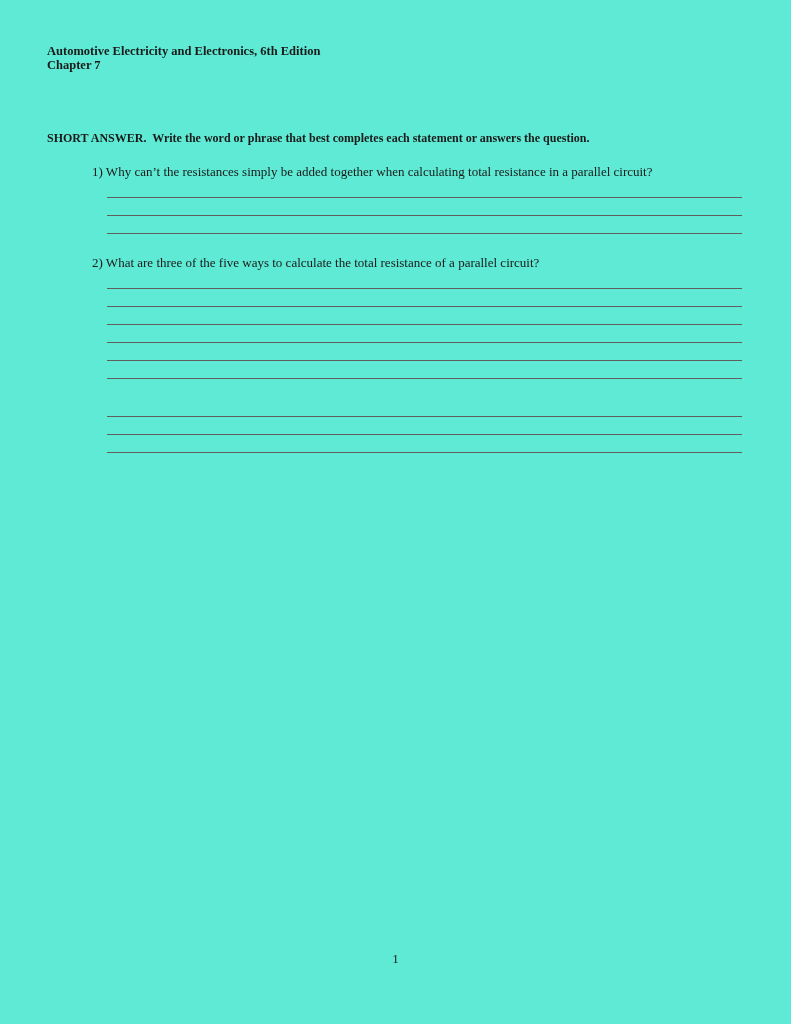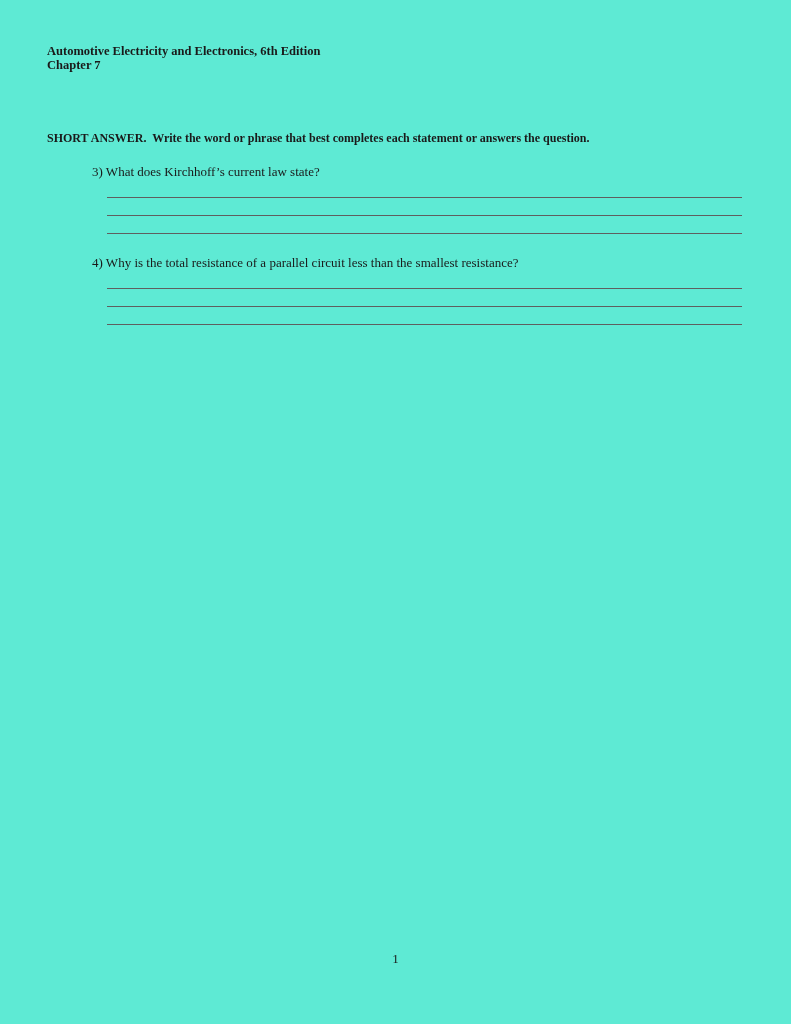--- a/index.html
+++ b/index.html
@@ -86,37 +86,47 @@
 
   <div class="header">
     <div>Automotive Electricity and Electronics, 6th Edition</div>
     <div>Chapter 7</div>
   </div>
 
 
   <div class="section-heading">SHORT ANSWER.  Write the word or phrase that best completes each statement or answers the question.</div>
 
   <div class="questions">
-
-
     <div class="question">
-      <p class="q-text"><span>3)</span> <span>What does Kirchhoff’s current law state?</span></p>
+      <p class="q-text"><span>1)</span> <span>Why can’t the resistances simply be added together when calculating total resistance in a parallel circuit?</span></p>
       <div class="answer-lines">
           <div class="answer-line"></div>
           <div class="answer-line"></div>
           <div class="answer-line"></div>
         </div>
     </div>
 
     <div class="question">
-      <p class="q-text"><span>4)</span> <span>Why is the total resistance of a parallel circuit less than the smallest resistance?</span></p>
+      <p class="q-text"><span>2)</span> <span>What are three of the five ways to calculate the total resistance of a parallel circuit?</span></p>
+      <div class="answer-lines">
+          <div class="answer-line"></div>
+          <div class="answer-line"></div>
+          <div class="answer-line"></div>
+          <div class="answer-line"></div>
+          <div class="answer-line"></div>
+          <div class="answer-line"></div>
+        </div>
+    </div>
+
+    <div class="question">
       <div class="answer-lines">
           <div class="answer-line"></div>
           <div class="answer-line"></div>
           <div class="answer-line"></div>
         </div>
     </div>
+
 
   </div>
 
   <div class="page-number">1</div>
 
 </div>
 
 </body></html>

